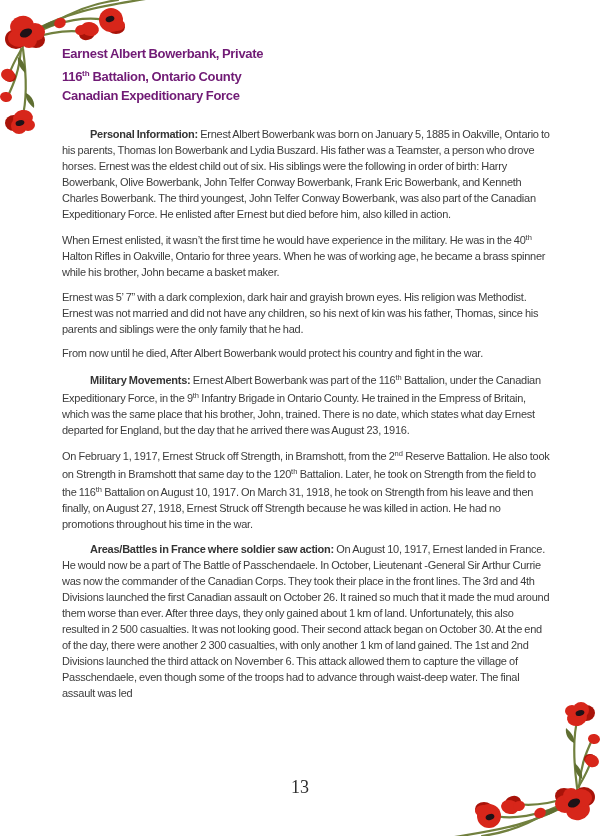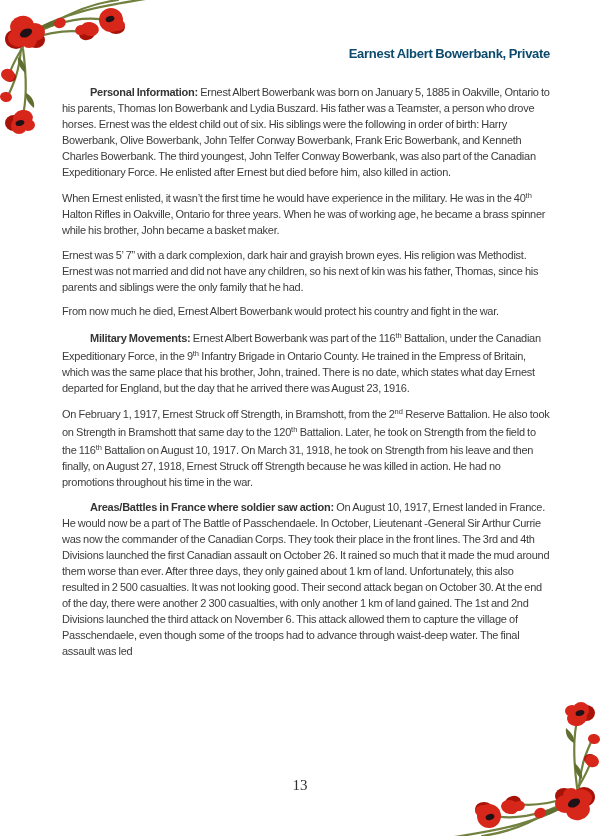--- a/index.html
+++ b/index.html
@@ -8,30 +8,30 @@
     overflow:hidden; font-family:"Liberation Sans","DejaVu Sans",sans-serif;
   }
   .content {
     position:absolute; left:62px; top:44px; width:488px;
     color:#3c3c3c; font-size:11px; line-height:16px;
     letter-spacing:-0.25px; word-spacing:-0.5px; text-align:left;
   }
   .title-block { margin:0 0 20px 0; }
   .title-line {
     font-size:13px; font-weight:bold; line-height:19.5px;
-    color:#0c4a6e; letter-spacing:-0.3px;text-align:right;
+    color:#701a75; letter-spacing:-0.3px;
   }
   .su { font-size:7.5px; vertical-align:4px; letter-spacing:0; }
   .su-t { font-size:8px; vertical-align:5px; font-weight:bold; letter-spacing:0; }
   p.body-par { margin:0 0 8.5px 0; }
   .lead { font-weight:bold; color:#353535;padding-left:28px; }
   .page-number {
     position:absolute; top:777px; left:0; right:0; text-align:center;
     font-family:"Liberation Serif","DejaVu Serif",serif;
-    font-size:15px; color:#2e2e2e;
+    font-size:18px; color:#2e2e2e;
   }
   .poppy { position:absolute; pointer-events:none; }
   .poppy-tl { left:-4px; top:-3px; }
   .poppy-br { right:-4px; bottom:-3px; transform:rotate(180deg); }
   .defs-holder { position:absolute; width:0; height:0; overflow:hidden; }
 </style>
 </head>
 <body>
 
 <div class="page">
@@ -94,37 +94,43 @@
   <svg class="poppy poppy-br" width="200" height="150" viewBox="0 0 200 150">
     <use href="#poppyArr"></use>
   </svg>
 
   <div class="content">
 
     <div class="title-block">
       <div class="title-line">
         <span>Earnest Albert Bowerbank, Private</span>
       </div>
+      <div class="title-line">
+        <span>116</span><span class="su-t">th</span><span> Battalion, Ontario County</span>
+      </div>
+      <div class="title-line">
+        <span>Canadian Expeditionary Force</span>
+      </div>
     </div>
 
 
     <p class="body-par">
       <b class="lead">Personal Information: </b><span>Ernest Albert Bowerbank was born on January 5, 1885 in Oakville, Ontario to his parents, Thomas Ion Bowerbank and Lydia Buszard. His father was a Teamster, a person who drove horses. Ernest was the eldest child out of six. His siblings were the following in order of birth: Harry Bowerbank, Olive Bowerbank, John Telfer Conway Bowerbank, Frank Eric Bowerbank, and Kenneth Charles Bowerbank. The third youngest, John Telfer Conway Bowerbank, was also part of the Canadian Expeditionary Force. He enlisted after Ernest but died before him, also killed in action.</span>
     </p>
 
     <p class="body-par">
       <span>When Ernest enlisted, it wasn’t the first time he would have experience in the military. He was in the 40</span><span class="su">th</span><span> Halton Rifles in Oakville, Ontario for three years. When he was of working age, he became a brass spinner while his brother, John became a basket maker.</span>
     </p>
 
     <p class="body-par">
       <span>Ernest was 5’ 7” with a dark complexion, dark hair and grayish brown eyes. His religion was Methodist. Ernest was not married and did not have any children, so his next of kin was his father, Thomas, since his parents and siblings were the only family that he had.</span>
     </p>
 
     <p class="body-par">
-      <span>From now much he died, Ernest Albert Bowerbank would protect his country and fight in the war.</span>
+      <span>From now until he died, After Albert Bowerbank would protect his country and fight in the war.</span>
     </p>
 
     <p class="body-par">
       <b class="lead">Military Movements: </b><span>Ernest Albert Bowerbank was part of the 116</span><span class="su">th</span><span> Battalion, under the Canadian Expeditionary Force, in the 9</span><span class="su">th</span><span> Infantry Brigade in Ontario County. He trained in the Empress of Britain, which was the same place that his brother, John, trained. There is no date, which states what day Ernest departed for England, but the day that he arrived there was August 23, 1916.</span>
     </p>
 
     <p class="body-par">
       <span>On February 1, 1917, Ernest Struck off Strength, in Bramshott, from the 2</span><span class="su">nd</span><span> Reserve Battalion. He also took on Strength in Bramshott that same day to the 120</span><span class="su">th</span><span> Battalion. Later, he took on Strength from the field to the 116</span><span class="su">th</span><span> Battalion on August 10, 1917. On March 31, 1918, he took on Strength from his leave and then finally, on August 27, 1918, Ernest Struck off Strength because he was killed in action. He had no promotions throughout his time in the war.</span>
     </p>
 

